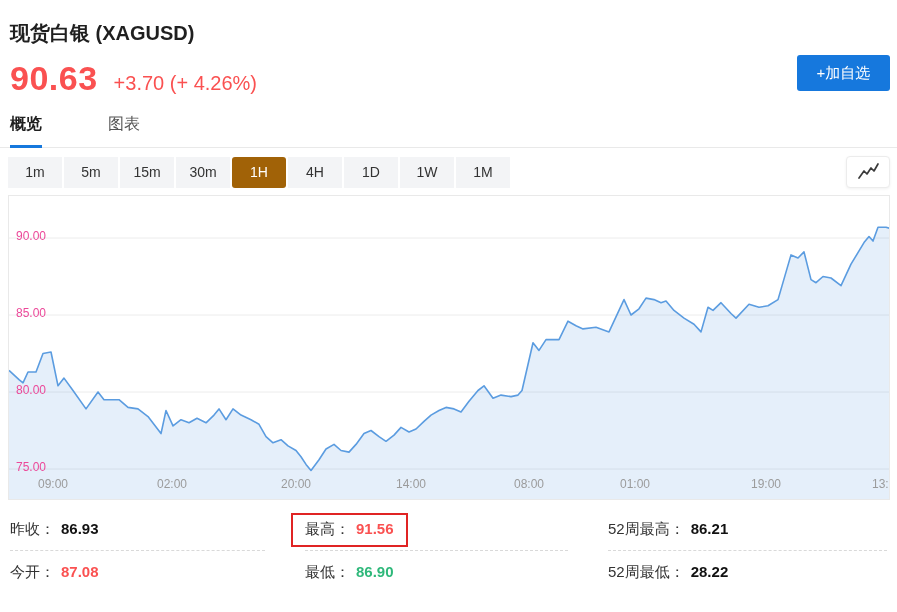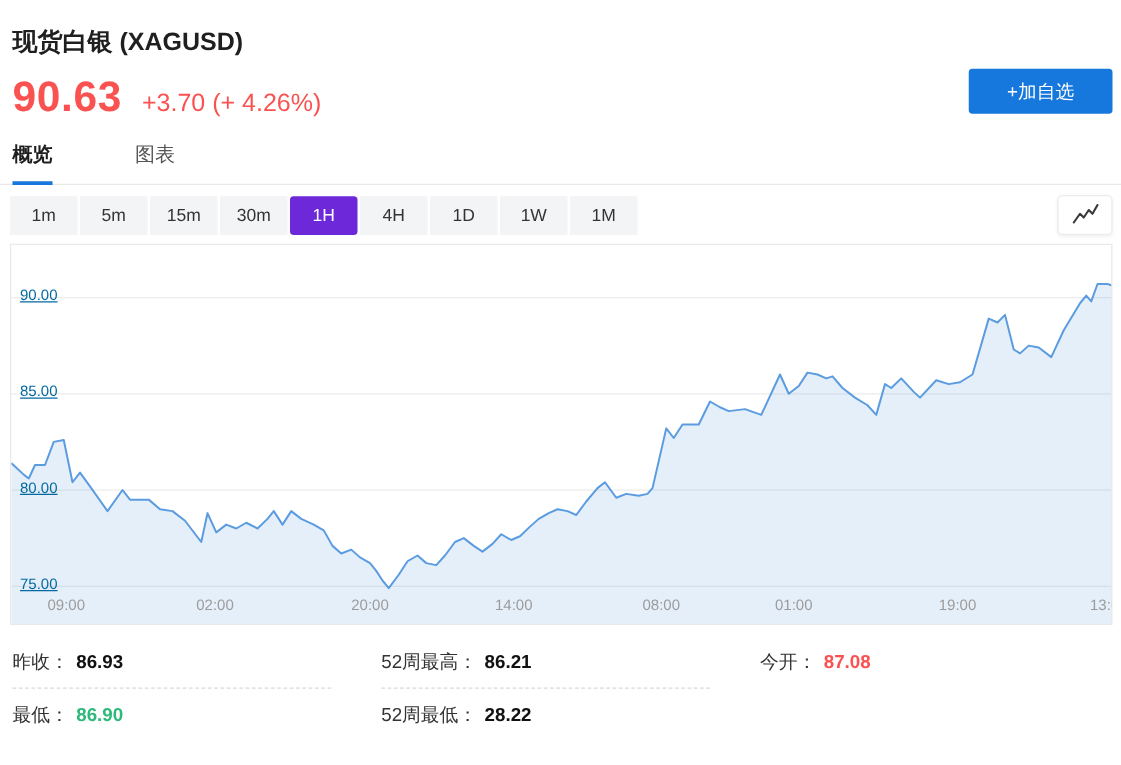--- a/index.html
+++ b/index.html
@@ -8,45 +8,45 @@
 
   
   .hdr { position:relative; padding:20px 10px 0 10px; }
   .title { font-size:20px; font-weight:600; color:#1f1f1f; }
   .price-row { margin-top:12px; display:flex; align-items:baseline; }
   .price { font-size:34px; font-weight:700; color:#fa5151; letter-spacing:.5px; }
   .change { font-size:20px; color:#fa5151; margin-left:16px; }
   .status-row { margin-top:8px; font-size:14px; }
   .status { color:#4a4a4a; }
   .timestamp { color:#a8a8a8; }
-  .watch-btn { position:absolute; top:55px; right:7px; width:115px; height:36px;
+  .watch-btn { position:absolute; top:55px; right:7px; width:93px; height:36px;
     background:#1678dd; color:#fff; font-size:15px; border:none; border-radius:3px;
     cursor:pointer; font-family:inherit; }
 
   
   .tabs { display:flex; margin-top:16px; padding-left:10px; border-bottom:1px solid #e9e9e9;gap:36px; }
   .tab { position:relative; margin-right:30px; padding-bottom:12px; font-size:16px; color:#555; cursor:pointer; }
   .tab.active { color:#1f1f1f; font-weight:700; }
   .tab.active::after { content:""; position:absolute; left:0; right:0; bottom:-1px; height:3px; background:#1678dd; }
 
   
   .toolbar { display:flex; align-items:center; margin:8px 7px 0 8px; }
   .ranges { display:flex; gap:2px; }
   .range-btn { width:54px; height:31px; background:#f3f4f6; border:none; font-size:14px;
     color:#333; cursor:pointer; font-family:inherit; }
-  .range-btn.active { background:#6d28d9; color:#fff; border-radius:3px; }
+  .range-btn.active { background:#a16207; color:#fff; border-radius:3px; }
   .spacer { flex:1; }
   .style-btn { width:44px; height:32px; background:#fff; border:1px solid #ececec; border-radius:4px;
     box-shadow:0 1px 3px rgba(0,0,0,.06); cursor:pointer; display:flex; align-items:center; justify-content:center; }
 
   
   .chart { position:relative; margin:7px 7px 0 8px; width:882px; height:305px;
     border:1px solid #e9e9e9; overflow:hidden; }
   .chart svg { position:absolute; left:0; top:0; }
-  .y-tick { position:absolute; left:7px; font-size:12px; color:#0369a1;text-decoration:underline; }
+  .y-tick { position:absolute; left:7px; font-size:12px; color:#ec4899; }
   .x-tick { position:absolute; top:281px; font-size:12px; color:#9b9b9b; transform:translateX(-50%); white-space:nowrap; }
 
   
   .stats { margin:8px 10px 0 10px; display:grid; grid-template-columns:255px 263px 1fr; column-gap:40px; }
   .cell { padding:12px 0 11px 0; font-size:15px; }
   .cell.r1 { border-bottom:1px dashed #d9d9d9; }
   .stat-label { color:#333; }
   .stat-value { font-weight:700; color:#111; margin-left:6px; }
   .stat-value.red { color:#fa5151; }
   .stat-value.green { color:#2eb87a; }
@@ -113,19 +113,20 @@
         <div class="x-tick" style="left: 402px;">14:00</div>
         <div class="x-tick" style="left: 520px;">08:00</div>
         <div class="x-tick" style="left: 614px; margin-left: 12px;">01:00</div>
         <div class="x-tick" style="left: 757px;">19:00</div>
         <div class="x-tick" style="left: 878px;">13:00</div>
       </div>
   </div>
 
   <div class="stats" id="stats">
       <div class="cell r1"><span class="stat-label">昨收：</span><span class="stat-value">86.93</span></div>
+      <div class="cell r1"><span class="boxed"><span class="stat-label">最高：</span><span class="stat-value red">91.56</span></span></div>
       <div class="cell r1"><span class="stat-label">52周最高：</span><span class="stat-value">86.21</span></div>
       <div class="cell"><span class="stat-label">今开：</span><span class="stat-value red">87.08</span></div>
       <div class="cell"><span class="stat-label">最低：</span><span class="stat-value green">86.90</span></div>
       <div class="cell"><span class="stat-label">52周最低：</span><span class="stat-value">28.22</span></div>
     </div>
 
 </div>
 
 </body></html>

